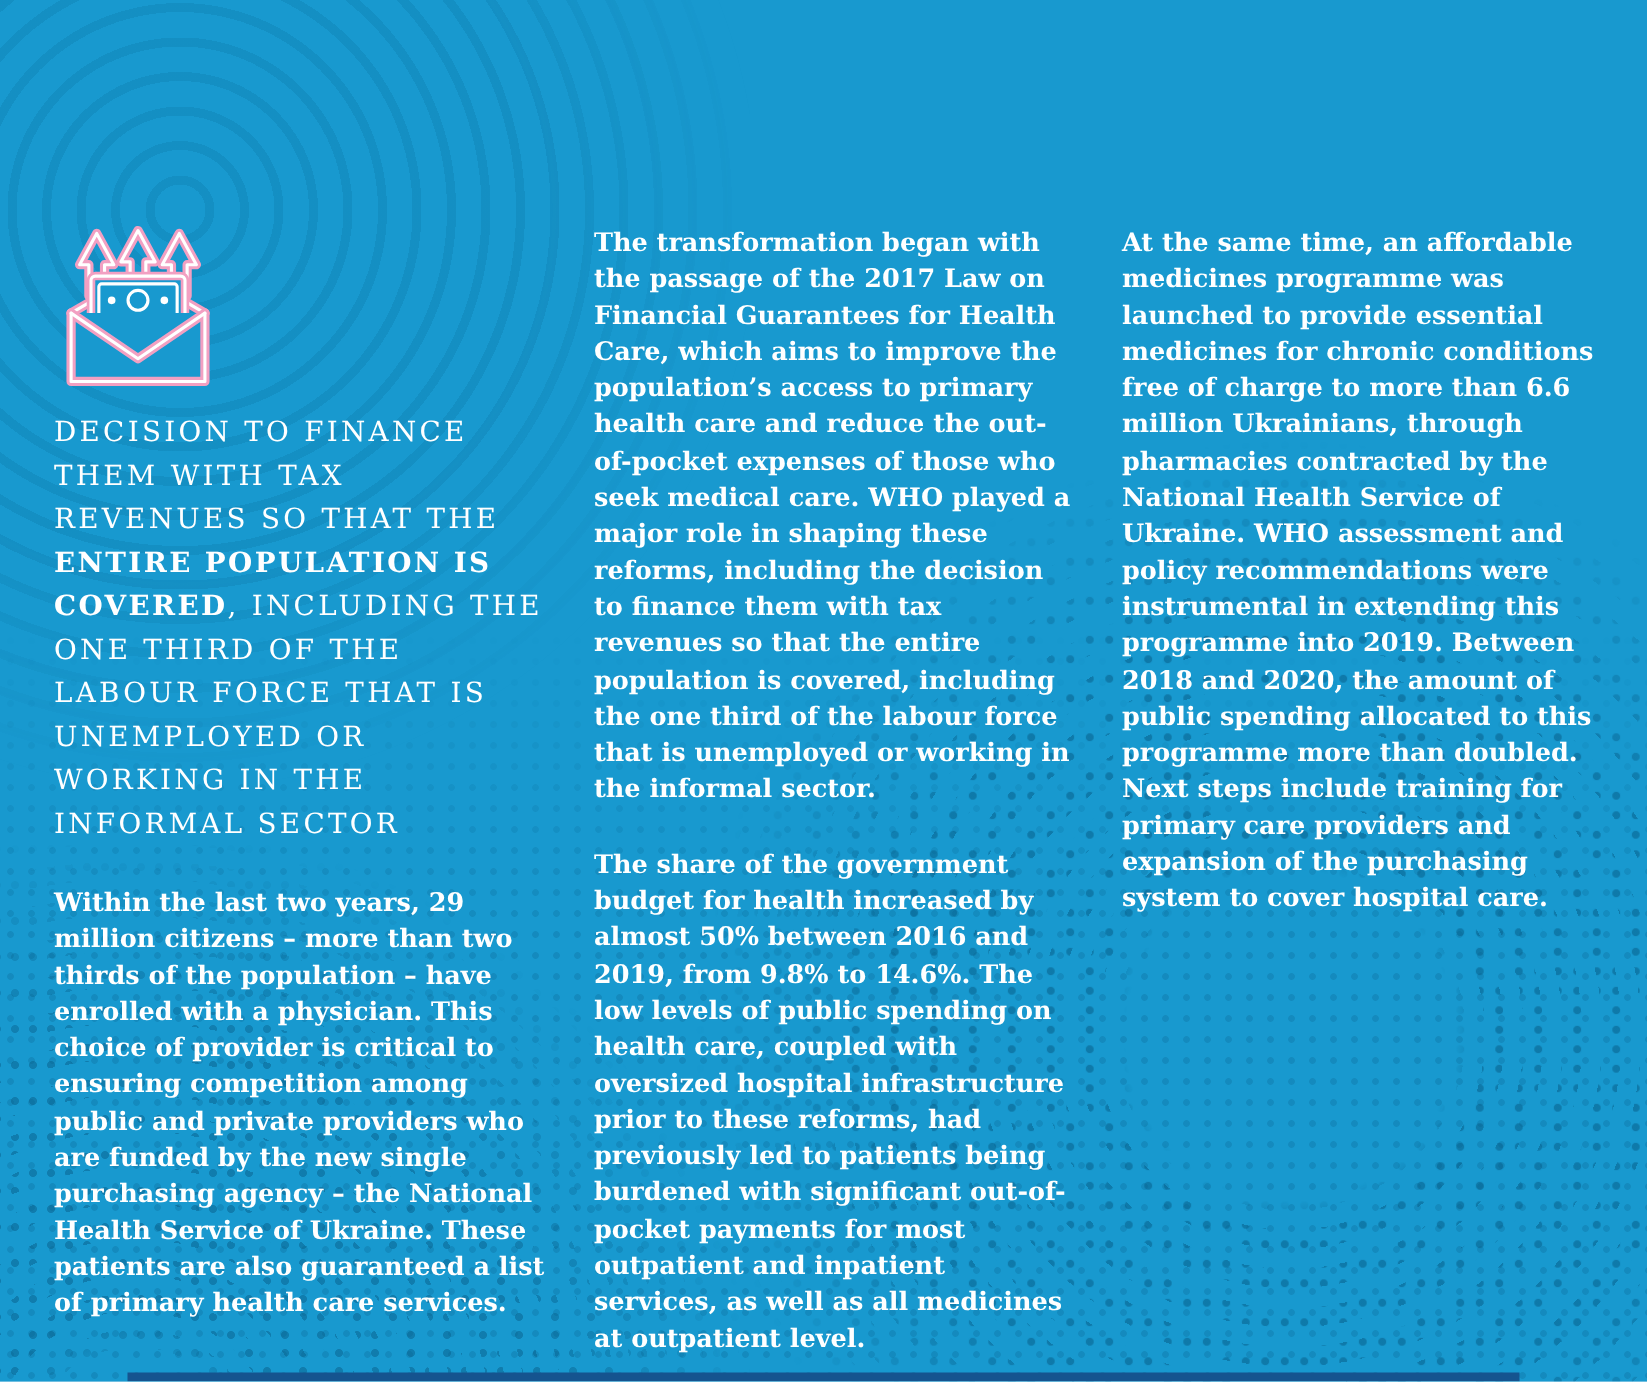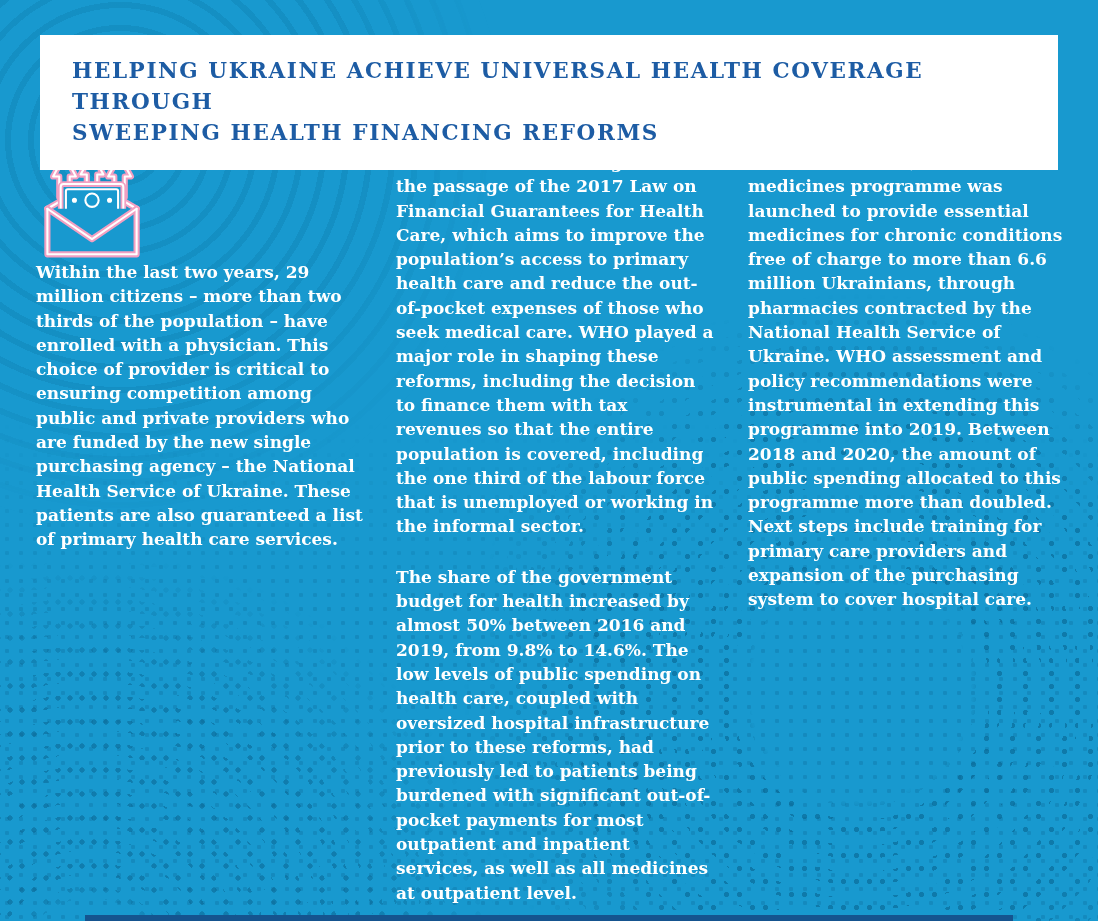--- a/index.html
+++ b/index.html
@@ -110,26 +110,20 @@
 </head>
 <body>
 
 <div class="page">
 
   <div class="pattern rings-topleft"></div>
   <div class="pattern halftone-right"></div>
   <div class="pattern halftone-bottomleft"></div>
   <div class="pattern dots-soft"></div>
 
-  <div class="header-band">
-    <h1 class="page-title">
-      <span class="tline">HELPING UKRAINE ACHIEVE UNIVERSAL HEALTH COVERAGE THROUGH</span>
-      <span class="tline">SWEEPING HEALTH FINANCING REFORMS</span>
-    </h1>
-  </div>
 
   <div class="col col-left">
     <div class="icon-wrap">
       <svg width="112" height="112" viewBox="0 0 110 118" fill="none">
 
         <g stroke="#F2A0C2" stroke-width="6.5" stroke-linejoin="round" stroke-linecap="round" fill="none">
           <path d="M20.5 52 V30 H14 L26 8 L38 30 H31.5 V52"></path>
           <path d="M49.5 50 V28 H43 L55 6 L67 28 H60.5 V50"></path>
           <path d="M78.5 52 V30 H72 L84 8 L96 30 H89.5 V52"></path>
           <path d="M8 64 L32 50 M102 64 L78 50"></path>
@@ -157,20 +151,21 @@
         <g stroke="#F2A0C2" stroke-width="6.5" stroke-linejoin="round" stroke-linecap="round" fill="none">
           <path d="M8 64 V112 H102 V64"></path>
           <path d="M8 64 L55 96 L102 64"></path>
         </g>
         <g stroke="#FFFFFF" stroke-width="2.2" stroke-linejoin="round" stroke-linecap="round" fill="none">
           <path d="M8 64 V112 H102 V64"></path>
           <path d="M8 64 L55 96 L102 64"></path>
         </g>
       </svg>
     </div>
+    <p class="quote-text"><span>DECISION TO FINANCE THEM WITH TAX REVENUES SO THAT THE </span><span class="q-bold">ENTIRE POPULATION IS COVERED</span><span>, INCLUDING THE ONE THIRD OF THE LABOUR FORCE THAT IS UNEMPLOYED OR WORKING IN THE INFORMAL SECTOR</span></p>
     <p class="body-text">Within the last two years, 29 million citizens – more than two thirds of the population – have enrolled with a physician. This choice of provider is critical to ensuring competition among public and private providers who are funded by the new single purchasing agency – the National Health Service of Ukraine. These patients are also guaranteed a list of primary health care services.</p>
   </div>
 
   <div class="col col-mid">
     <p class="body-text">The transformation began with the passage of the 2017 Law on Financial Guarantees for Health Care, which aims to improve the population’s access to primary health care and reduce the out-of-pocket expenses of those who seek medical care. WHO played a major role in shaping these reforms, including the decision to finance them with tax revenues so that the entire population is covered, including the one third of the labour force that is unemployed or working in the informal sector.</p>
     <p class="body-text">The share of the government budget for health increased by almost 50% between 2016 and 2019, from 9.8% to 14.6%. The low levels of public spending on health care, coupled with oversized hospital infrastructure prior to these reforms, had previously led to patients being burdened with significant out-of-pocket payments for most outpatient and inpatient services, as well as all medicines at outpatient level.</p>
   </div>
 
   <div class="col col-right">
     <p class="body-text">At the same time, an affordable medicines programme was launched to provide essential medicines for chronic conditions free of charge to more than 6.6 million Ukrainians, through pharmacies contracted by the National Health Service of Ukraine. WHO assessment and policy recommendations were instrumental in extending this programme into 2019. Between 2018 and 2020, the amount of public spending allocated to this programme more than doubled. Next steps include training for primary care providers and expansion of the purchasing system to cover hospital care.</p>

